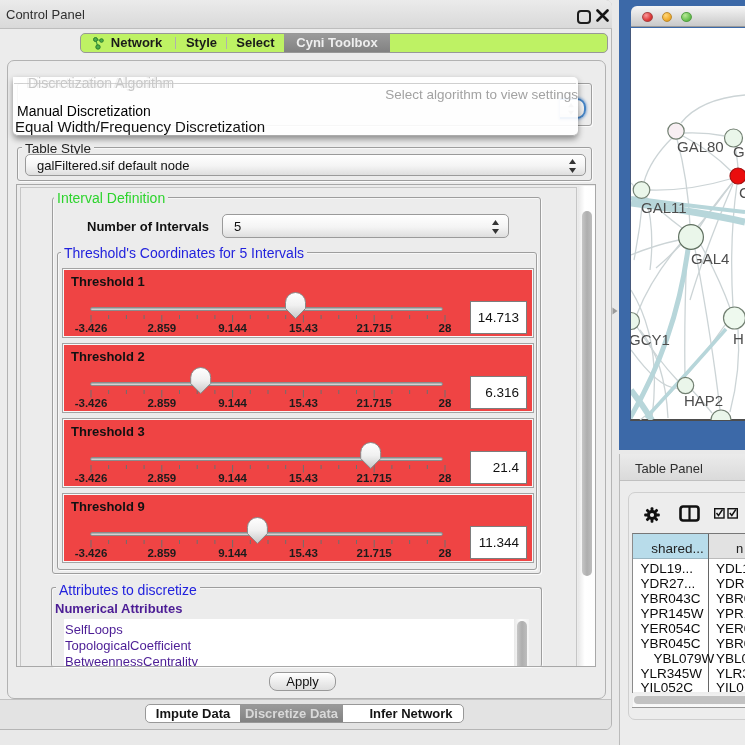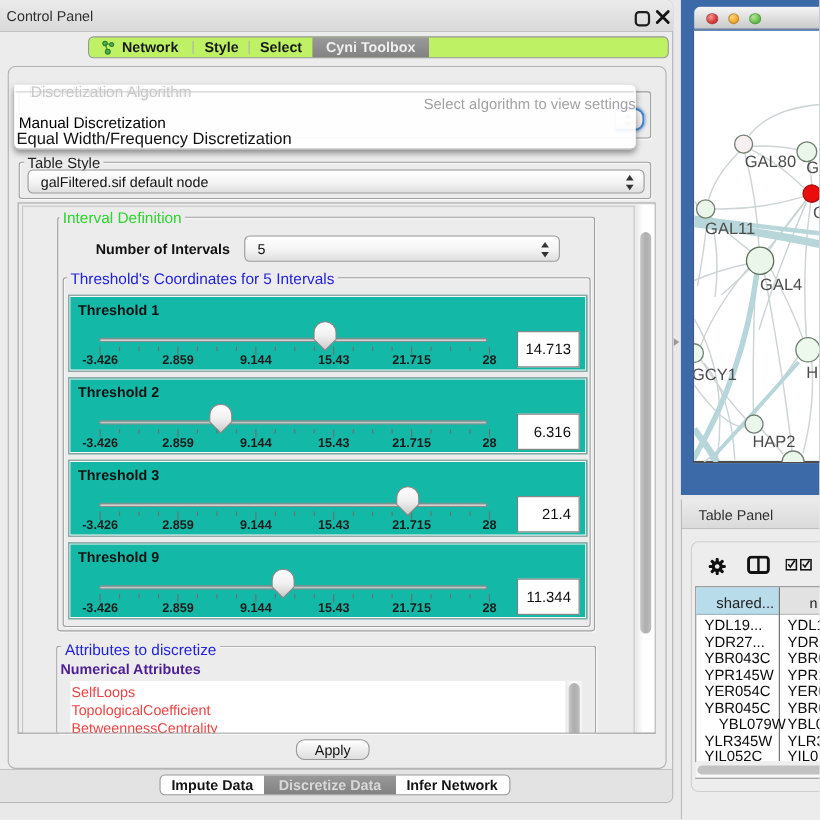--- a/index.html
+++ b/index.html
@@ -28,21 +28,21 @@
 .combo { position:absolute; background:linear-gradient(#ffffff,#f4f4f4 55%,#dedede);
   border:1px solid #9a9a9a; border-radius:5px; font-size:13px; color:#111; }
 .combo .cv { position:absolute; left:11px; top:2px; }
 
 #scrollpane { left:16px; top:184px; width:580px; height:483px; border:1px solid #a8a8a8;
   background:#ececec; }
 #setpanel { left:20px; top:187px; width:557px; height:480px; border:1px solid #c6c6c6;
   border-bottom:none; background:#ececec; }
 
 .thpanel { position:absolute; left:62px; width:471.5px; height:70px; border:1px solid #a3a3a3;
-  box-shadow:inset 0 0 0 1px #f8f8f8; background:#14b8a6; }
+  box-shadow:inset 0 0 0 1px #f8f8f8; background:#ef4444; }
 .thlabel { position:absolute; left:8px; top:5px; font-size:13px; font-weight:bold; color:#111; }
 .track { position:absolute; left:27px; top:38.5px; width:353px; height:4px; border-radius:3px;
   background:linear-gradient(#9f9f9f,#e2e2e2); border:1px solid #8b8b8b; }
 .vbox { position:absolute; left:407px; top:32px; width:57px; height:33px; background:#fff;
   border:1px solid #7d7d7d; font-size:13.5px; color:#111; text-align:right; line-height:31px;
   padding-right:7px; }
 .ticklbl { position:absolute; top:53px; font-size:11.5px; font-weight:bold; color:#1c1c1c;
   width:60px; text-align:center; margin-left:-30px; }
 
 #applybtn { left:269px; top:672px; width:67px; height:19px; background:linear-gradient(#ffffff,#ececec 55%,#dedede);
@@ -311,34 +311,34 @@
 <div class="ticklbl" style="left:240.4px">15.43</div>
 <div class="ticklbl" style="left:311.2px">21.715</div>
 <div class="ticklbl" style="left:382.0px">28</div>
 <div class="vbox">11.344</div>
 </div>
 </div>
 
 <div class="group" style="left:51px; top:587px; width:491px; height:80px; border-bottom:none;"></div>
 <div class="gtitle" style="left:56px; top:582px; color:#2222dd;">Attributes to discretize</div>
 <div class="abs" style="left:55px;top:601px;font-size:13px;font-weight:bold;color:#4c1d95;">Numerical Attributes</div>
-<div class="abs" style="left:64px;top:619px;width:465px;height:47.5px;background:#fff;overflow:hidden;font-size:13px;color:#ef4444;">
+<div class="abs" style="left:64px;top:619px;width:465px;height:47.5px;background:#fff;overflow:hidden;font-size:13px;color:#4c1d95;">
   <div style="position:absolute;left:1px;top:2.5px;">SelfLoops</div>
   <div style="position:absolute;left:1px;top:18.5px;">TopologicalCoefficient</div>
   <div style="position:absolute;left:1px;top:34.5px;">BetweennessCentrality</div>
   <div style="position:absolute;right:0;top:0;width:15px;height:48px;background:linear-gradient(90deg,#e9e9e9,#fdfdfd 45%,#f2f2f2);"></div>
   <div style="position:absolute;right:2.5px;top:2px;width:9.5px;height:46px;border-radius:5px 5px 0 0;background:linear-gradient(90deg,#c6c6c6,#aeaeae 50%,#bdbdbd);"></div>
 </div>
 <div class="abs" style="left:16px;top:666px;width:580px;height:1px;background:#a8a8a8;"></div>
 
 <div id="applybtn" class="abs">Apply</div>
 
 <div id="bottabs" class="abs">
   <span class="seg" style="left:0;width:94px;">Impute Data</span>
-  <span class="seg sel" style="left:94px;width:120px;">Discretize Data</span>
+  <span class="seg sel" style="left:94px;width:103px;">Discretize Data</span>
   <span class="seg" style="left:213px;width:104px;">Infer Network</span>
 </div>
 
 <div id="popup" class="abs">
   <div style="position:absolute;left:1px;top:6px;width:562px;height:1px;background:rgba(175,175,175,0.55);"></div>
   <div style="position:absolute;left:15px;top:-2px;font-size:14px;color:#c8c8c8;background:transparent;">Discretization Algorithm</div>
   <div class="hint">Select algorithm to view settings</div>
   <div class="it1">Manual Discretization</div>
   <div class="it2">Equal Width/Frequency Discretization</div>
 </div>

